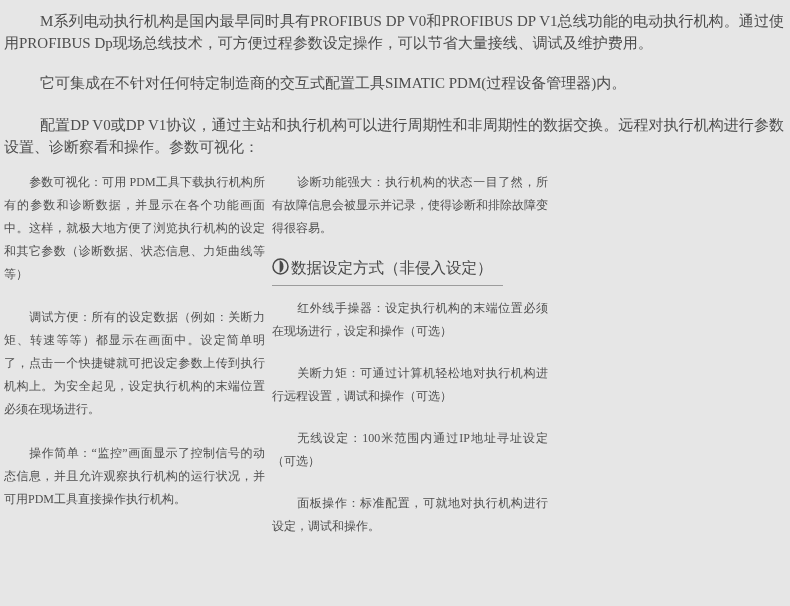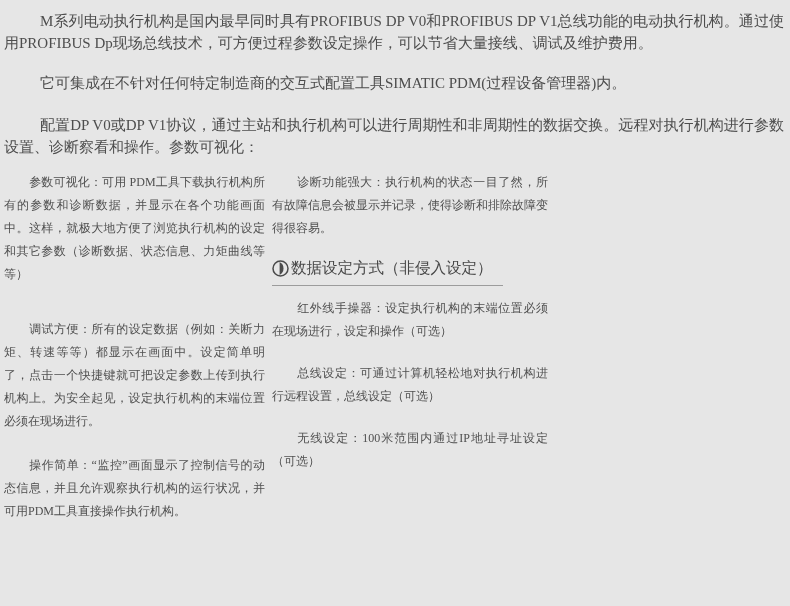--- a/index.html
+++ b/index.html
@@ -33,26 +33,25 @@
   .col-left  { width: 261px; flex: 0 0 261px; }
   .col-gap   { width: 7px;  flex: 0 0 7px; }
   .col-right { width: 276px; flex: 0 0 276px; }
   .feat {
     font-size: 12px;
     line-height: 23px;
     text-align: justify;
     text-indent: 2.1em;
     color: #4f4f4f;
   }
-  .lf-2 { margin-top: 32px; }
+  .lf-2 { margin-top: 20px; }
   .lf-3 { margin-top: 21px; }
   .section-header {
     margin-top: 18px;
     display: flex;
-    align-items: center;
     width: fit-content;
     padding: 0 10px 7px 0;
     border-bottom: 1px solid #9c9c9c;
     font-family: "Liberation Serif", "DejaVu Serif", serif;
     font-size: 15.5px;
     line-height: 20px;
     color: #474747;
     white-space: nowrap;
   }
   .section-header .icon {
@@ -89,18 +88,19 @@
         <span class="icon">
           <svg width="17" height="17" viewBox="0 0 17 17" aria-hidden="true">
             <circle cx="8.5" cy="8.5" r="7.5" fill="none" stroke="#4a4a4a" stroke-width="1.5"></circle>
             <path d="M7.6 2.1 A7.2 7.2 0 0 1 7.6 14.9 Z" fill="#4a4a4a"></path>
           </svg>
         </span>
         <span>数据设定方式（非侵入设定）</span>
       </div>
 
       <p class="feat item-0">红外线手操器：设定执行机构的末端位置必须在现场进行，设定和操作（可选）</p>
-      <p class="feat item-n">总线设定：可通过计算机轻松地对执行机构进行远程设置，总线设定（可选）</p>
+      <p class="feat item-n">关断力矩：可通过计算机轻松地对执行机构进行远程设置，调试和操作（可选）</p>
       <p class="feat item-n">无线设定：100米范围内通过IP地址寻址设定（可选）</p>
+      <p class="feat item-n">面板操作：标准配置，可就地对执行机构进行设定，调试和操作。</p>
     </div>
 
   </div>
 </div>
 
 </body></html>

